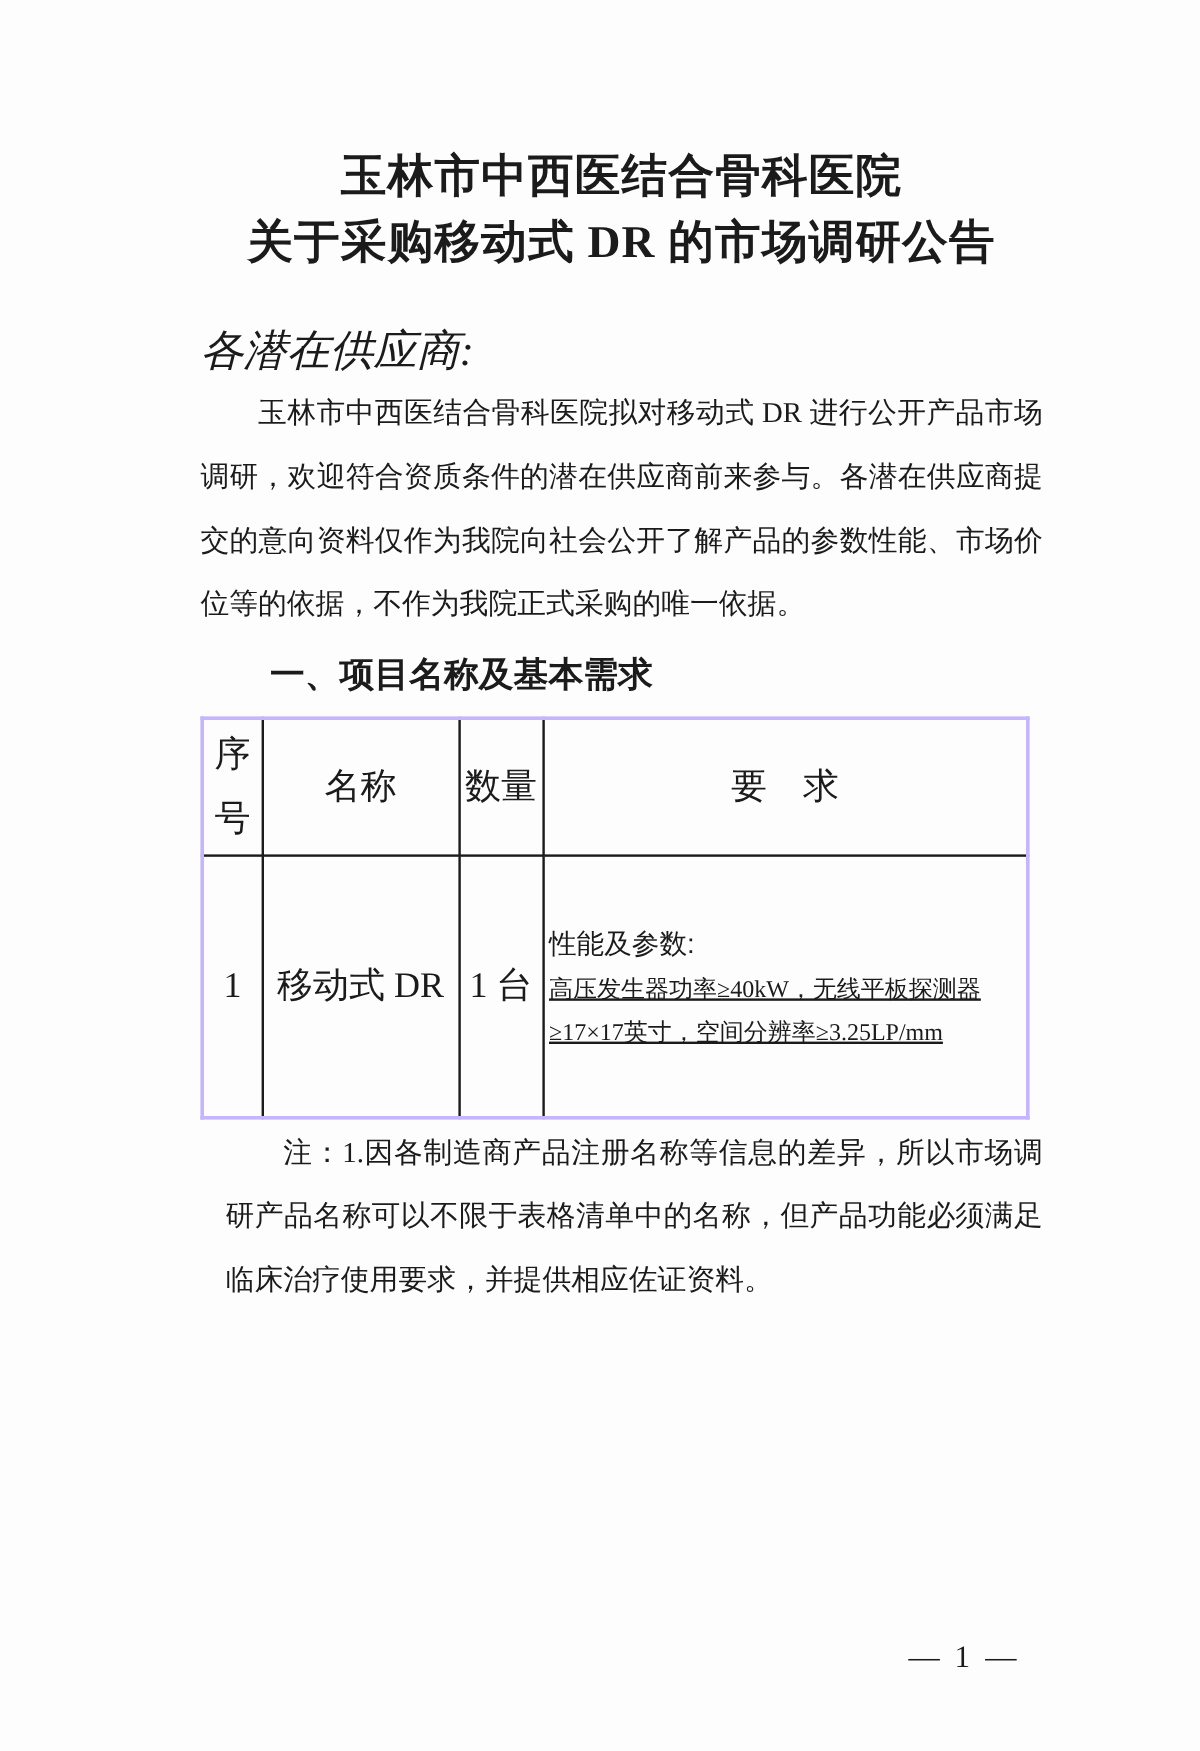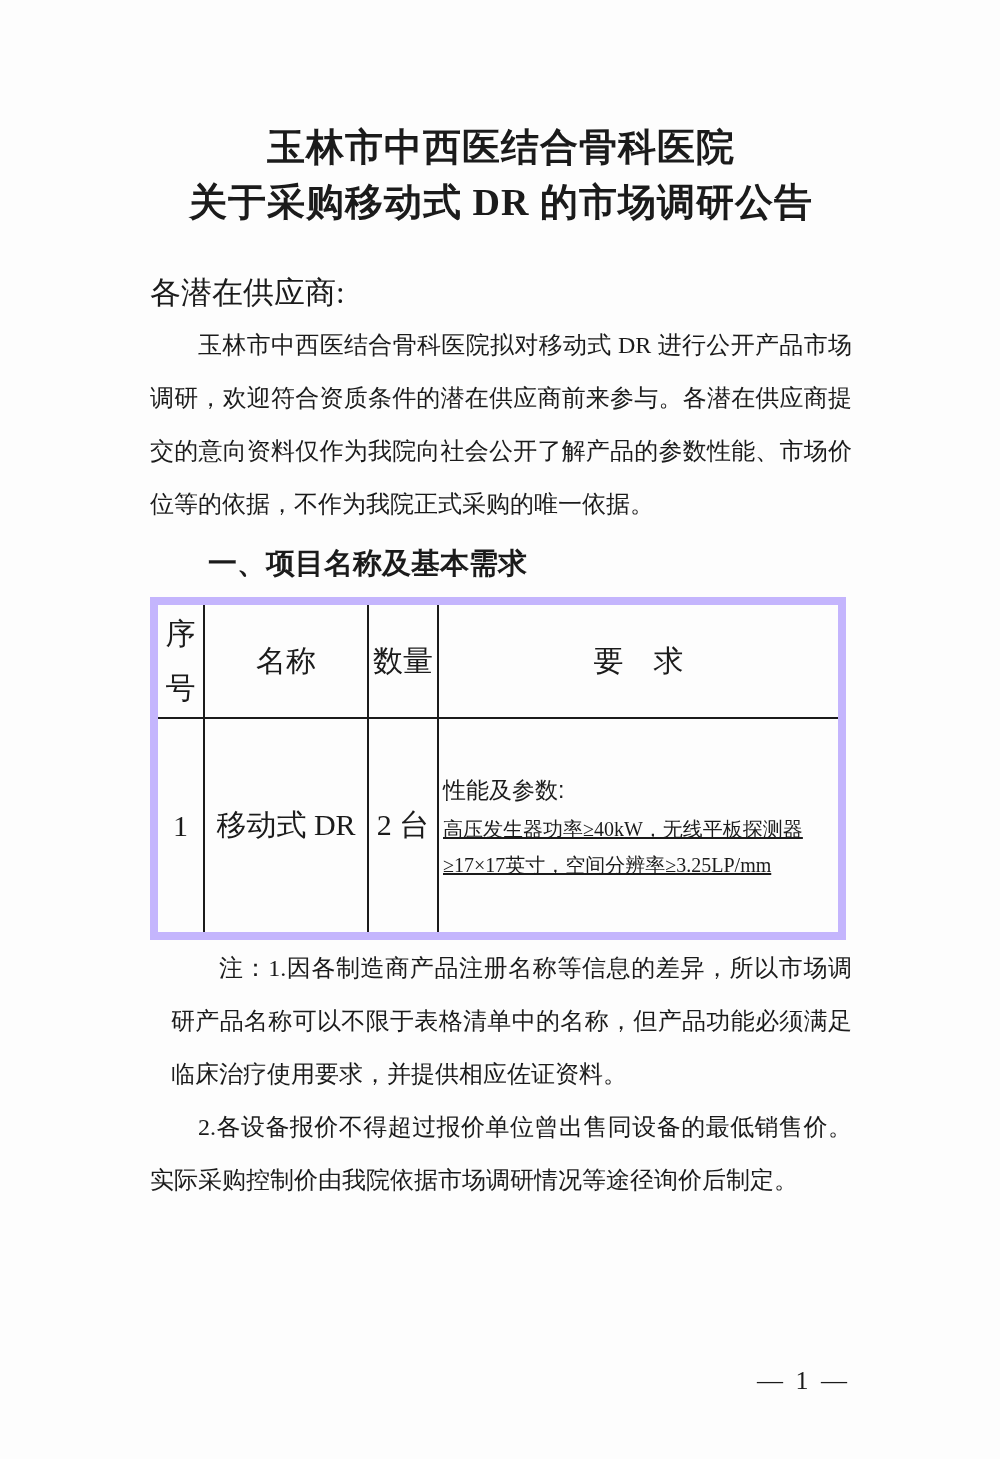--- a/index.html
+++ b/index.html
@@ -7,57 +7,58 @@
     width: 1000px;
     height: 1459px;
     background: #fdfdfd;
     position: relative;
     color: #1b1b1b;
     font-family: "Liberation Serif", "DejaVu Serif", serif;
     overflow: hidden;
   }
   .content {
     position: absolute;
-    left: 150px;
+    left: 167px;
     top: 0;
     width: 702px;
   }
   .doc-title {
     margin: 120px 0 0 0;
     text-align: center;
     font-size: 38px;
     line-height: 55px;
     font-weight: bold;
     letter-spacing: 1px;
   }
   .title-line { display: block; }
   .salutation {
     margin: 36px 0 0 0;
-    font-size: 31px;
+    font-size: 36px;
     line-height: 53px;
+    font-style: italic;
   }
   .para {
     margin: 0;
     font-size: 24px;
     line-height: 53px;
     text-align: justify;
     text-indent: 2em;
   }
   .section-heading {
     margin: 12px 0 0 0;
     font-family: "Liberation Sans", "DejaVu Sans", sans-serif;
     font-size: 29px;
     font-weight: bold;
     line-height: 40px;
     text-indent: 2em;
   }
   table.req-table {
     margin-top: 14px;
     border-collapse: collapse;
-    border: 8px solid #c4b5fd;
+    border: 3px solid #c4b5fd;
     width: 688px;
     table-layout: fixed;
   }
   .req-table th, .req-table td {
     border: 2px solid #1b1b1b;
     text-align: center;
     vertical-align: middle;
     padding: 2px 4px;
     font-weight: 400;
   }
@@ -120,28 +121,27 @@
           <th class="col-seq">序号</th>
           <th>名称</th>
           <th>数量</th>
           <th>要　求</th>
         </tr>
       </thead>
       <tbody>
         <tr>
           <td class="cell-seq">1</td>
           <td class="cell-name">移动式 DR</td>
-          <td class="cell-qty">2 台</td>
+          <td class="cell-qty">1 台</td>
           <td class="req-cell">
             <div class="req-title">性能及参数:</div>
             <div class="req-body">高压发生器功率≥40kW，无线平板探测器≥17×17英寸，空间分辨率≥3.25LP/mm</div>
           </td>
         </tr>
       </tbody>
     </table>
 
     <p class="para note1">注：1.因各制造商产品注册名称等信息的差异，所以市场调研产品名称可以不限于表格清单中的名称，但产品功能必须满足临床治疗使用要求，并提供相应佐证资料。</p>
-    <p class="para">2.各设备报价不得超过报价单位曾出售同设备的最低销售价。实际采购控制价由我院依据市场调研情况等途径询价后制定。</p>
 
   </div>
 
   <div class="page-number">— 1 —</div>
 </div>
 
 </body></html>

